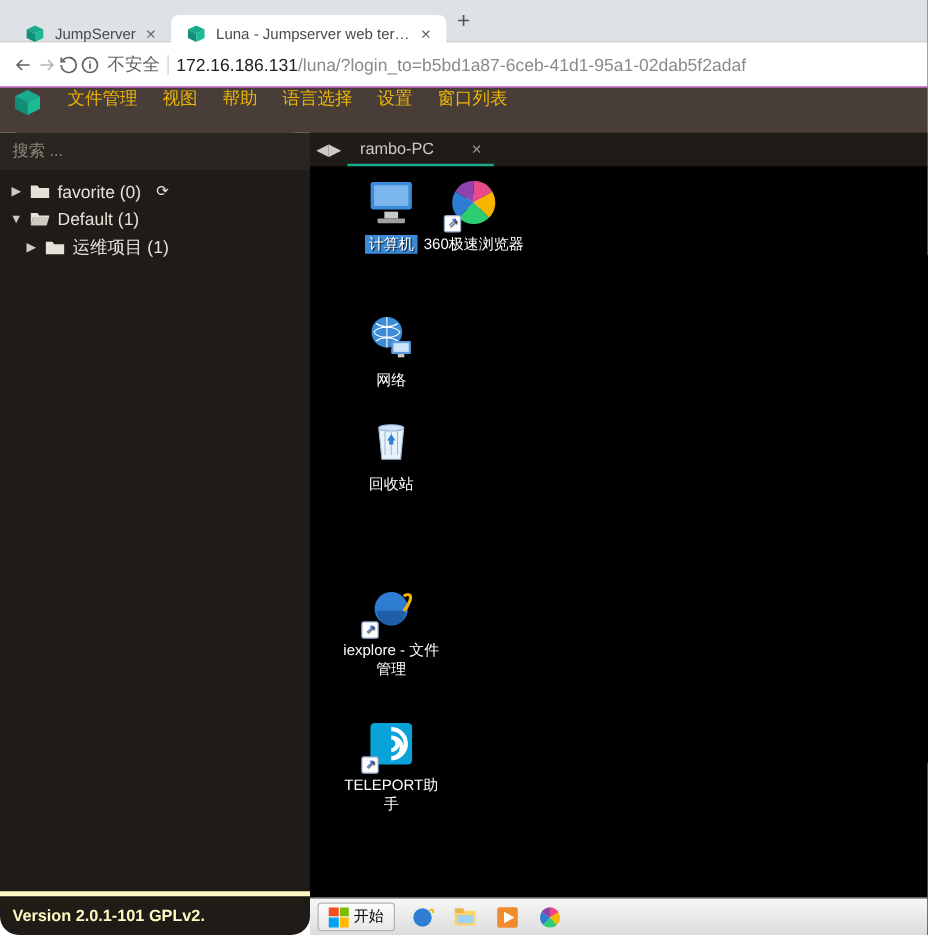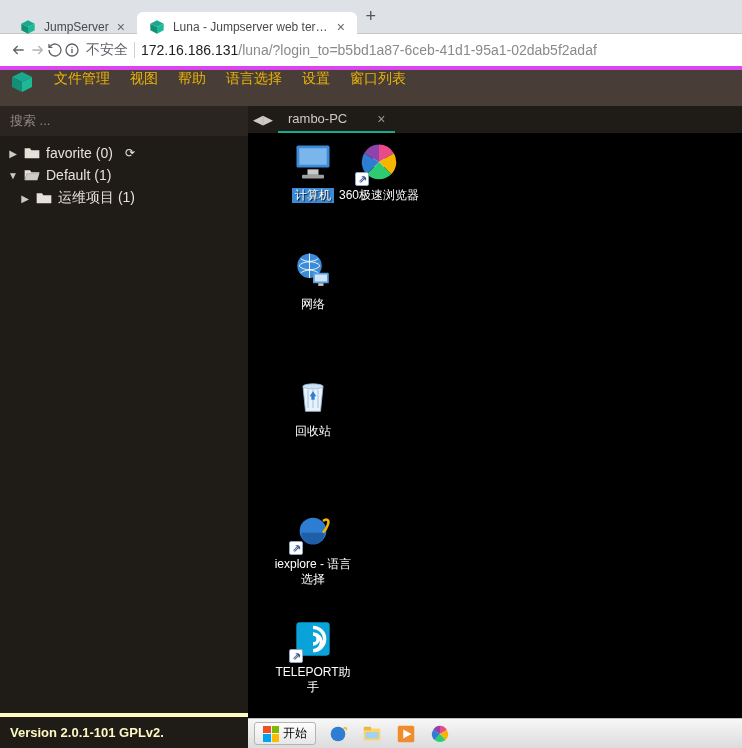--- a/index.html
+++ b/index.html
@@ -7,36 +7,36 @@
 
   
   .browser-tabs { display: flex; align-items: center; height: 34px; background: #dee1e6; border-bottom: 1px solid #c7c7c7; padding-left: 8px; }
   .tab { display: flex; align-items: center; gap: 8px; padding: 0 12px; height: 30px; font-size: 12px; color: #4a4a4a; border-radius: 6px 6px 0 0; max-width: 220px; position: relative; margin-top: 21px; }
   .tab.active { background: #fff; }
   .tab .favicon { width: 16px; height: 16px; }
   .tab .title { white-space: nowrap; overflow: hidden; text-overflow: ellipsis; flex: 1; }
   .tab .close { font-size: 14px; color: #666; }
   .newtab { width: 28px; text-align: center; font-size: 18px; color: #555; }
 
-  .addrbar { display: flex; align-items: center; height: 36px; background: #fff; padding: 0 10px; border-bottom: 4px solid #d946ef; }
+  .addrbar { display: flex; align-items: center; height: 36px; background: #fff; padding: 0 10px; border-bottom: 1px solid #d946ef; }
   .addrbar .nav-btn { width: 18px; height: 18px; color: #5f6368; display: flex; align-items: center; justify-content: center; }
   .addrbar .url { flex: 1; display: flex; align-items: center; gap: 6px; font-size: 14px; color: #202124; }
   .addrbar .insec { color: #5f6368; }
   .addrbar .sep { width: 1px; height: 16px; background: #cfcfcf; }
   .addrbar .path { color: #8a8a8a; }
   .addrbar .host { color: #202124; }
 
   
   .app-header { display: flex; align-items: flex-start; height: 36px; background: #483e37; color: #eab308; padding: 0 10px; gap: 20px; font-size: 14px; }
   .app-header .logo { width: 24px; height: 24px; }
   .app-header .menu-item { cursor: pointer; }
 
   
   .main { display: flex; height: calc(748px - 34px - 36px - 36px); }
-  .sidebar { width: 248px; background: #1f1b17; color: #cfc9c3; display: flex; flex-direction: column; }
+  .sidebar { width: 248px; background: #1f1b17; color: #cfc9c3; display: flex; flex-direction: column; border-radius: 15px; }
   .search { background: #2a2520; padding: 6px 10px; color: #8f887f; font-size: 13px; }
   .tree { flex: 1; padding: 6px 6px; font-size: 14px; color: #e7e1da; }
   .tree-row { display: flex; align-items: center; gap: 6px; padding: 3px 2px; }
   .tree-row .caret { width: 10px; text-align: center; color: #cfc9c3; font-size: 10px; }
   .tree-row.indent1 { padding-left: 14px; }
   .tree .folder { width: 16px; height: 14px; }
   .refresh { margin-left: 6px; font-size: 12px; }
   .version { padding: 8px 10px; border-top: 4px solid #fef9c3; color: #fef9c3; font-size: 13px; font-weight: bold; }
 
   
@@ -185,21 +185,21 @@
           <div class="iconbox">
             <svg width="44" height="44" viewBox="0 0 48 48">
                 <rect x="6" y="6" width="36" height="24" rx="2" fill="#3b8bd8"></rect>
                 <rect x="9" y="9" width="30" height="18" fill="#7ab5ec"></rect>
                 <rect x="18" y="32" width="12" height="6" fill="#c9c9c9"></rect>
                 <rect x="12" y="38" width="24" height="4" rx="1" fill="#9f9f9f"></rect>
               </svg>
           </div>
           <span class="label">计算机</span>
         </div>
-        <div class="dicon" style="margin-bottom:64px">
+        <div class="dicon" style="margin-bottom:20px">
           <div class="iconbox">
             <svg width="42" height="42" viewBox="0 0 48 48">
                 <circle cx="20" cy="18" r="14" fill="#3b8bd8"></circle>
                 <path d="M8 18c4-6 20-6 24 0M8 18c4 6 20 6 24 0M20 4v28M10 10c6 4 14 4 20 0M10 26c6-4 14-4 20 0" stroke="#fff" stroke-width="1" fill="none"></path>
                 <rect x="24" y="26" width="18" height="12" rx="1" fill="#5a9be0"></rect>
                 <rect x="26" y="28" width="14" height="8" fill="#cfe4fa"></rect>
                 <rect x="30" y="38" width="6" height="3" fill="#c9c9c9"></rect>
               </svg>
           </div>
           <span class="label">网络</span>
@@ -217,21 +217,21 @@
         </div>
         <div class="dicon" style="margin-bottom:30px">
           <div class="iconbox">
             <svg width="40" height="40" viewBox="0 0 48 48">
                 <circle cx="24" cy="24" r="16" fill="#2d7dd2"></circle>
                 <path d="M10 26h28c0 8-6 14-14 14S10 34 10 26z" fill="#1e5fa8"></path>
                 <path d="M36 12c4-3 8-2 6 4-1 3-3 7-6 10" stroke="#f7b500" stroke-width="3" fill="none"></path>
               </svg>
             <span class="shortcut">↗</span>
           </div>
-          <span class="label">iexplore - 语言选择</span>
+          <span class="label">iexplore - 文件管理</span>
         </div>
         <div class="dicon">
           <div class="iconbox">
             <svg width="40" height="40" viewBox="0 0 48 48">
                 <rect x="4" y="4" width="40" height="40" rx="4" fill="#0aa3d9"></rect>
                 <path d="M24 10a14 14 0 1 1 0 28 10 10 0 1 0 0-20 6 6 0 1 1 0 12" fill="none" stroke="#fff" stroke-width="4"></path>
               </svg>
             <span class="shortcut">↗</span>
           </div>
           <span class="label">TELEPORT助手</span>

